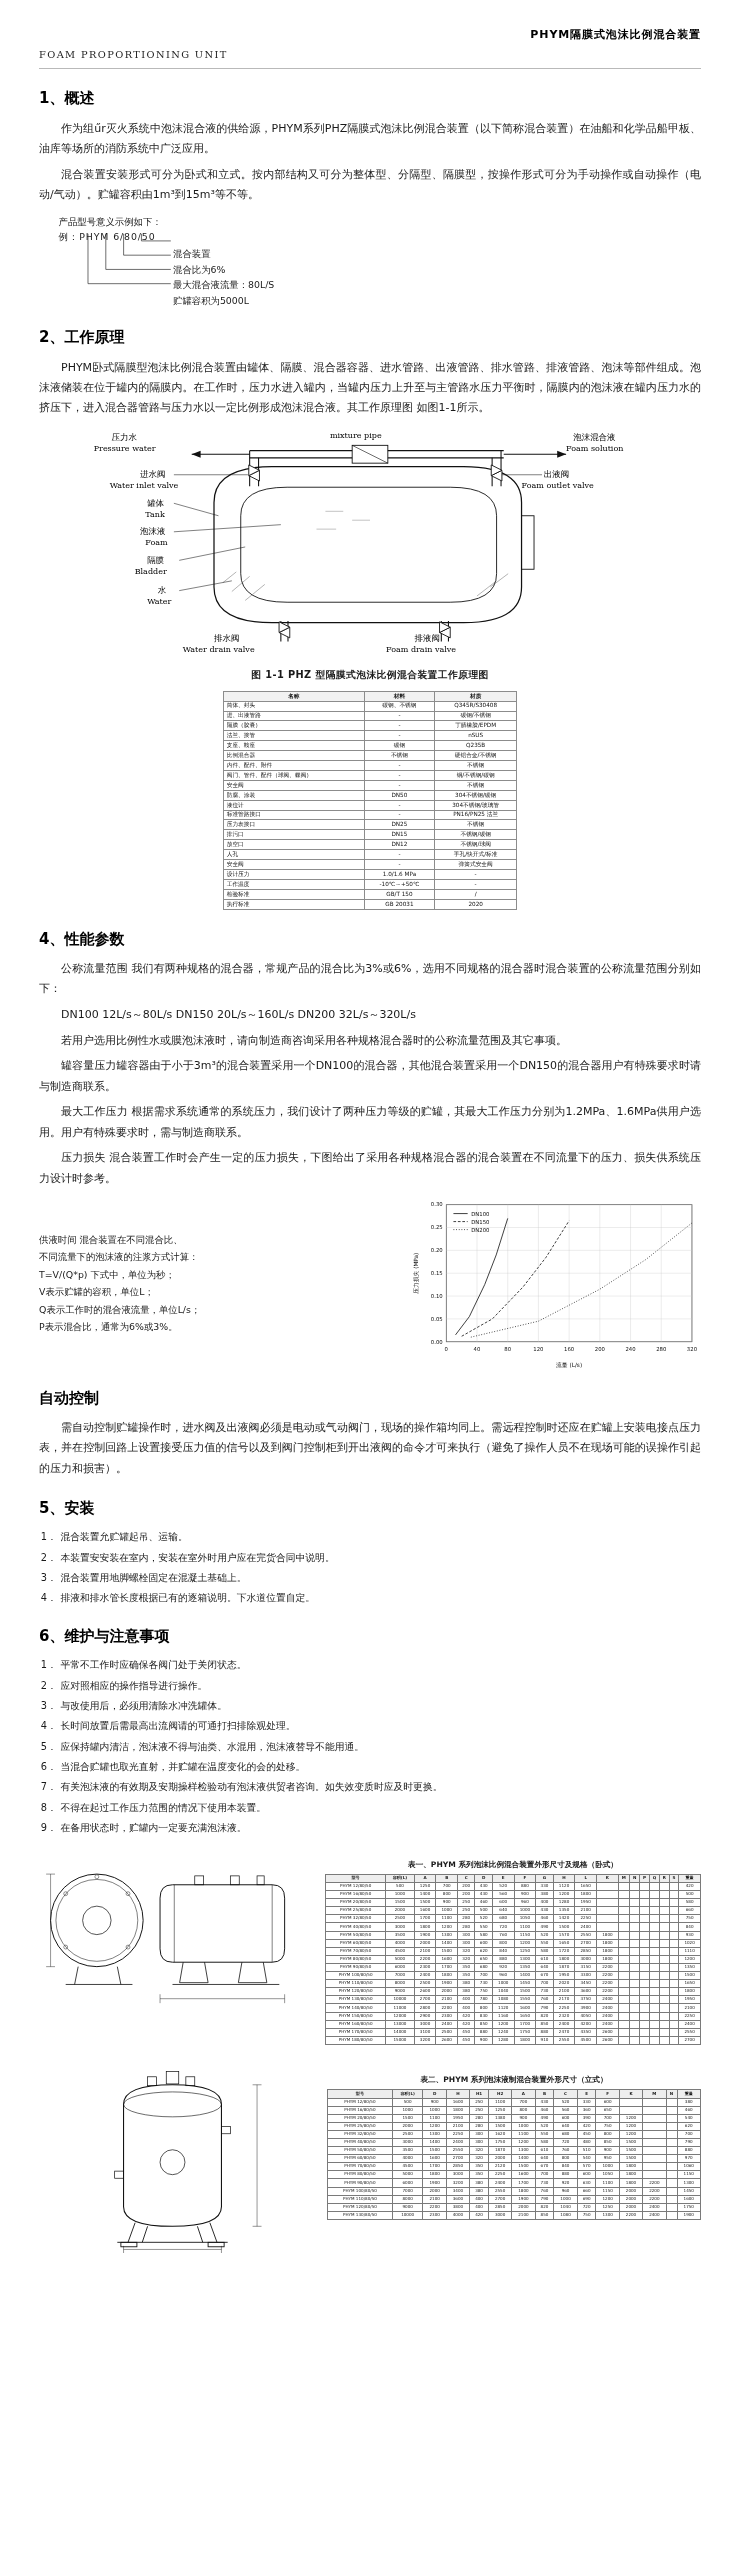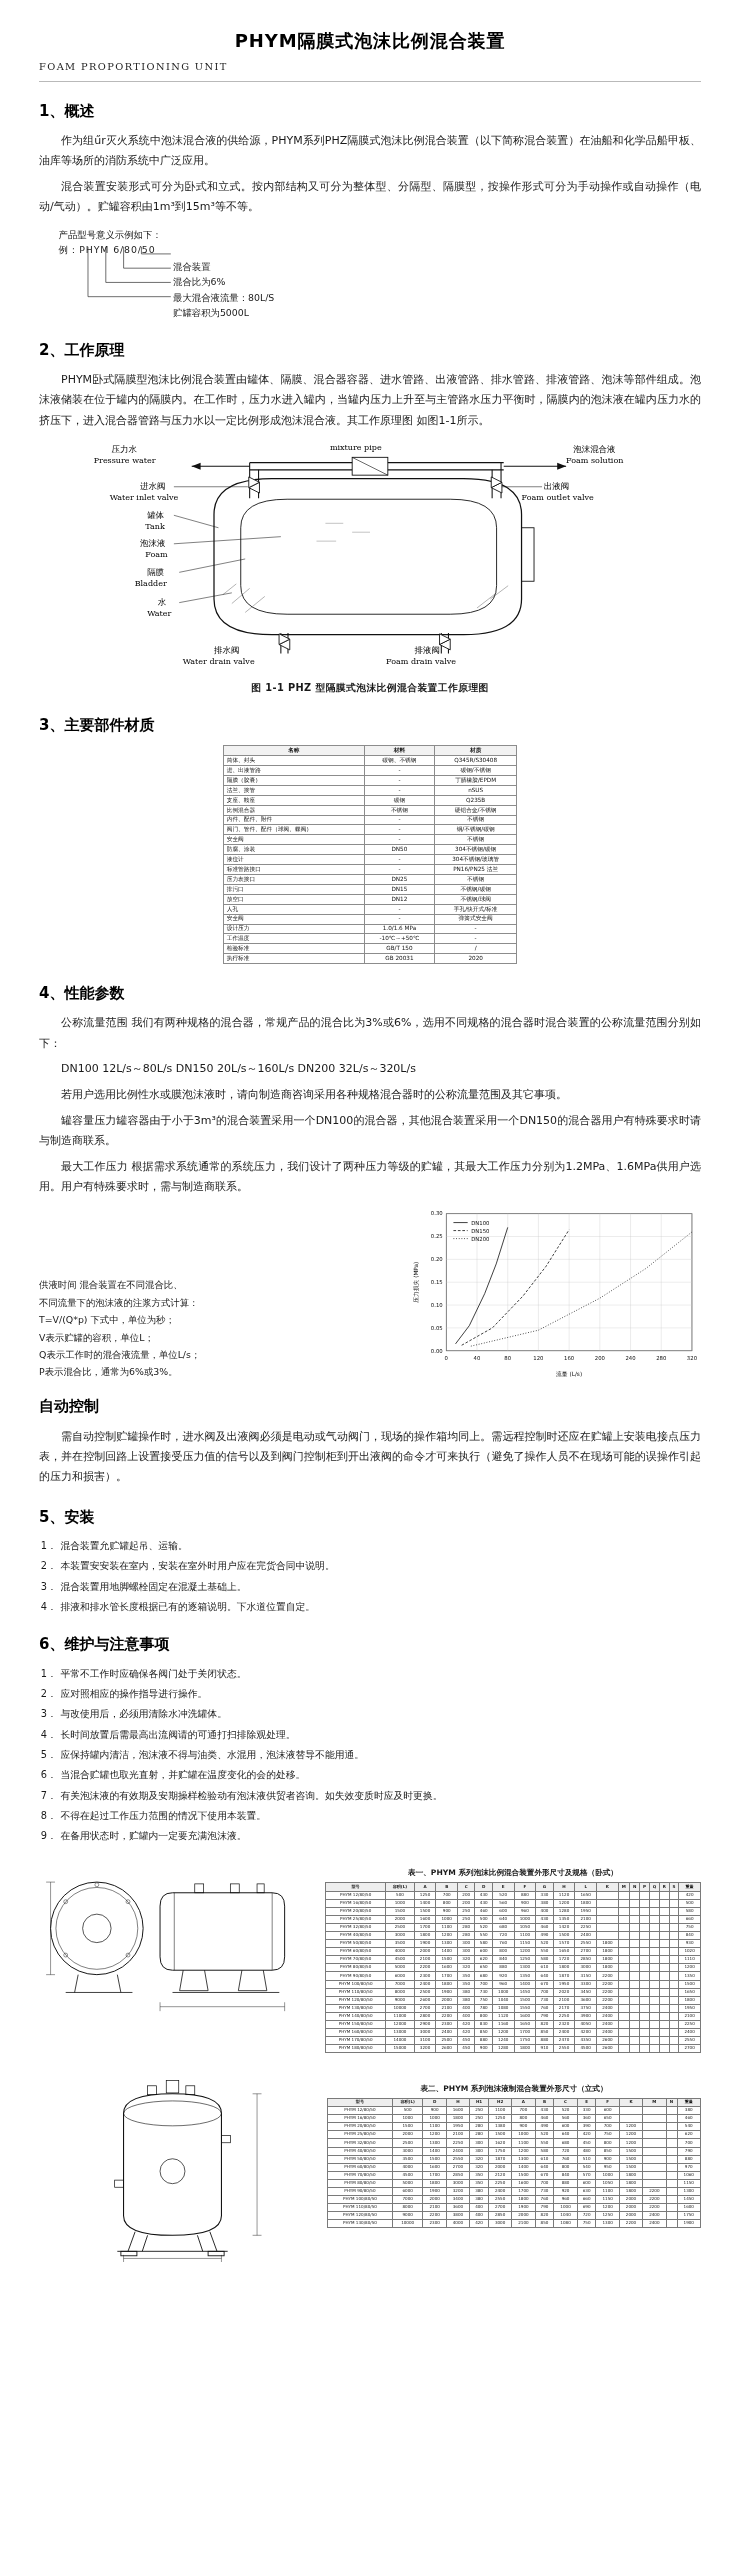--- a/index.html
+++ b/index.html
@@ -9,22 +9,22 @@
     font-family:"DejaVu Sans","Liberation Sans",sans-serif;
     color:#1a1a1a;
     font-size:9.8px;
     line-height:1.75;
   }
   .page{width:740px;min-height:2576px;position:relative;padding:0;box-sizing:border-box;}
   .wrap{padding:19.6px 39px 27px 39px;box-sizing:border-box;}
 
   
   .doc-title{
-    text-align:center;
-    font-size:18px;
+    text-align:right;
+    font-size:11px;
     font-weight:bold;
     letter-spacing:0.9px;
     margin:5.3px 0 1.8px 0;
     color:#000;
   }
   .doc-subtitle{
     font-size:9.8px;
     letter-spacing:1.4px;
     color:#222;
     font-family:"DejaVu Serif","Liberation Serif",serif;
@@ -100,21 +100,21 @@
   }
   table.mat td{
     border:0.5px solid #8c8c8c;
     padding:0.9px 2.7px;
     vertical-align:middle;
   }
   table.mat td.c{text-align:center;}
   table.mat tr.hd td{background:#f2f2f2;text-align:center;font-weight:bold;}
 
   
-  .chart-row{display:flex;gap:9px;align-items:flex-end;margin-top:5.3px;}
+  .chart-row{display:flex;gap:9px;align-items:center;margin-top:5.3px;}
   .chart-left{flex:0 0 294px;font-size:9.4px;line-height:1.85;}
   .chart-left .hang{padding-left:12.5px;text-indent:-12.5px;}
   .chart-box{flex:1;display:flex;justify-content:flex-end;}
 
   
   .spec-cap{
     text-align:center;font-size:7.6px;margin:9px 0 2.7px 0;font-weight:bold;
   }
   table.spec{
     border-collapse:collapse;
@@ -262,21 +262,20 @@
         <line x1="130" y1="81" x2="180" y2="95"></line>
         <line x1="130" y1="113" x2="250" y2="105"></line>
         <line x1="136" y1="145" x2="210" y2="130"></line>
         <line x1="136" y1="179" x2="195" y2="168"></line>
         <line x1="498" y1="49" x2="543" y2="49"></line>
       </g>
     </svg>
   </div>
   <div class="fig-cap">图 1-1 PHZ 型隔膜式泡沫比例混合装置工作原理图</div>
 
-  <h2 class="sec">3、主要部件材质</h2>
   <div class="mat-wrap">
     <table class="mat">
       <tbody id="mat-body">
             <tr class="hd">
               <td>名称</td>
               <td>材料</td>
               <td>材质</td>
             </tr>
             <tr>
               <td>筒体、封头</td>
@@ -386,20 +385,21 @@
           </tbody>
     </table>
   </div>
 
   <h2 class="sec">4、性能参数</h2>
   <p class="para">公称流量范围 我们有两种规格的混合器，常规产品的混合比为3%或6%，选用不同规格的混合器时混合装置的公称流量范围分别如下：</p>
   <p class="para">DN100  12L/s～80L/s   DN150  20L/s～160L/s   DN200  32L/s～320L/s</p>
   <p class="para">若用户选用比例性水或膜泡沫液时，请向制造商咨询采用各种规格混合器时的公称流量范围及其它事项。</p>
   <p class="para">罐容量压力罐容器由于小于3m³的混合装置采用一个DN100的混合器，其他混合装置采用一个DN150的混合器用户有特殊要求时请与制造商联系。</p>
   <p class="para">最大工作压力 根据需求系统通常的系统压力，我们设计了两种压力等级的贮罐，其最大工作压力分别为1.2MPa、1.6MPa供用户选用。用户有特殊要求时，需与制造商联系。</p>
+  <p class="para">压力损失 混合装置工作时会产生一定的压力损失，下图给出了采用各种规格混合器的混合装置在不同流量下的压力、损失供系统压力设计时参考。</p>
 
   <div class="chart-row">
     <div class="chart-left">
       <div class="hang">供液时间 混合装置在不同混合比、</div>
       <div class="hang">不同流量下的泡沫液的注浆方式计算：</div>
       <div class="hang">T=V/(Q*p)      下式中，单位为秒；</div>
       <div class="hang">V表示贮罐的容积，单位L；</div>
       <div class="hang">Q表示工作时的混合液流量，单位L/s；</div>
       <div class="hang">P表示混合比，通常为6%或3%。</div>
     </div>

